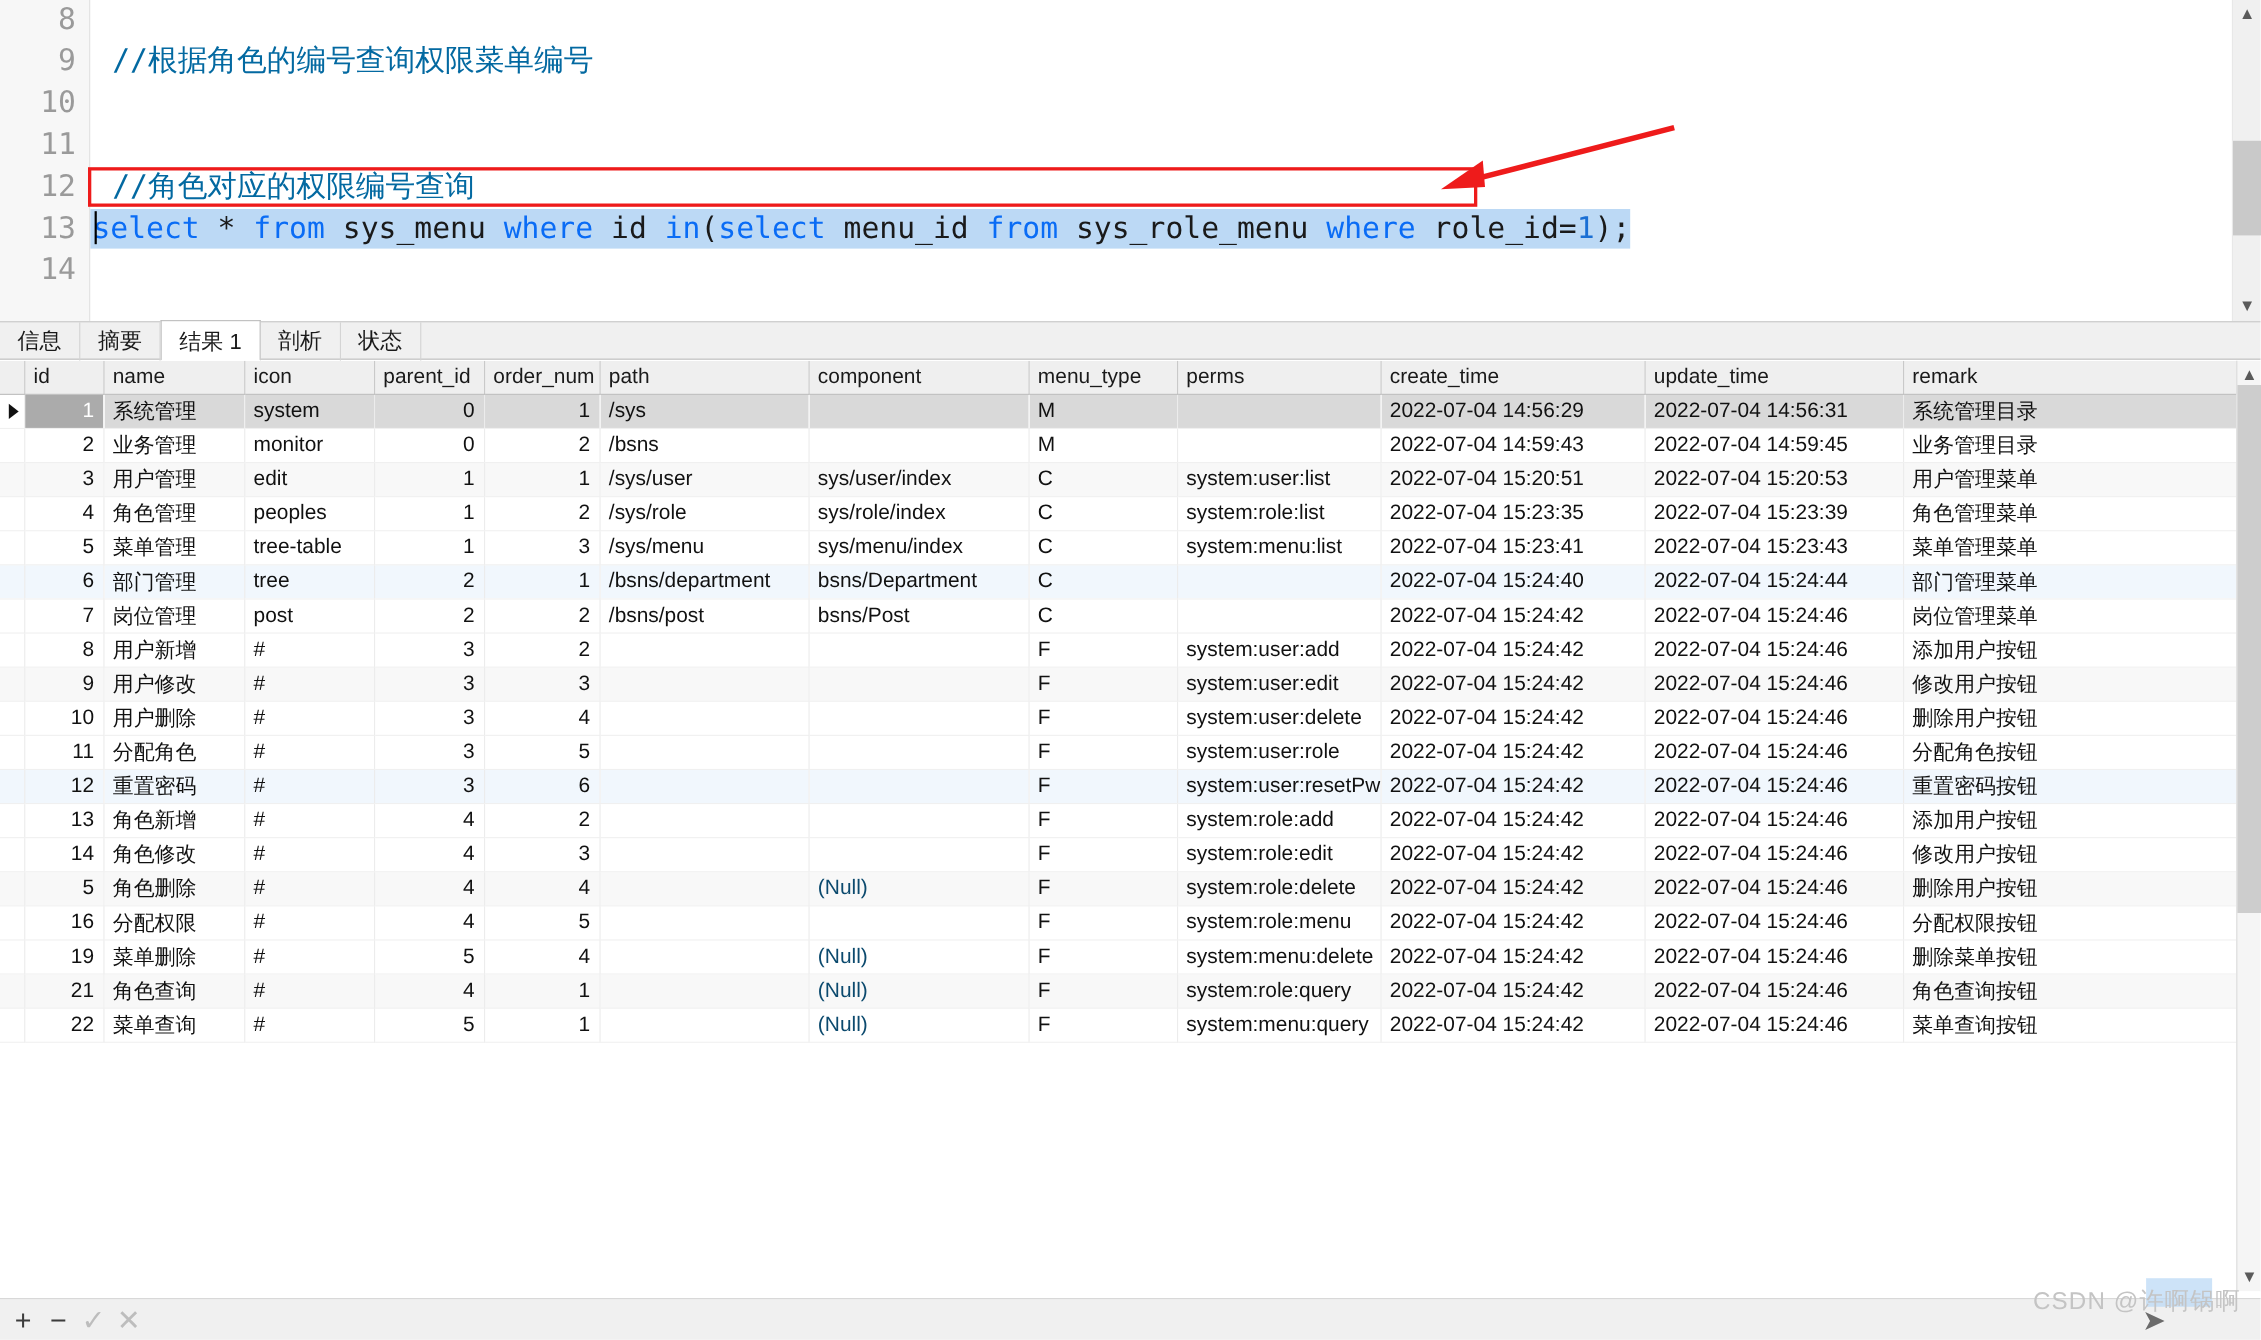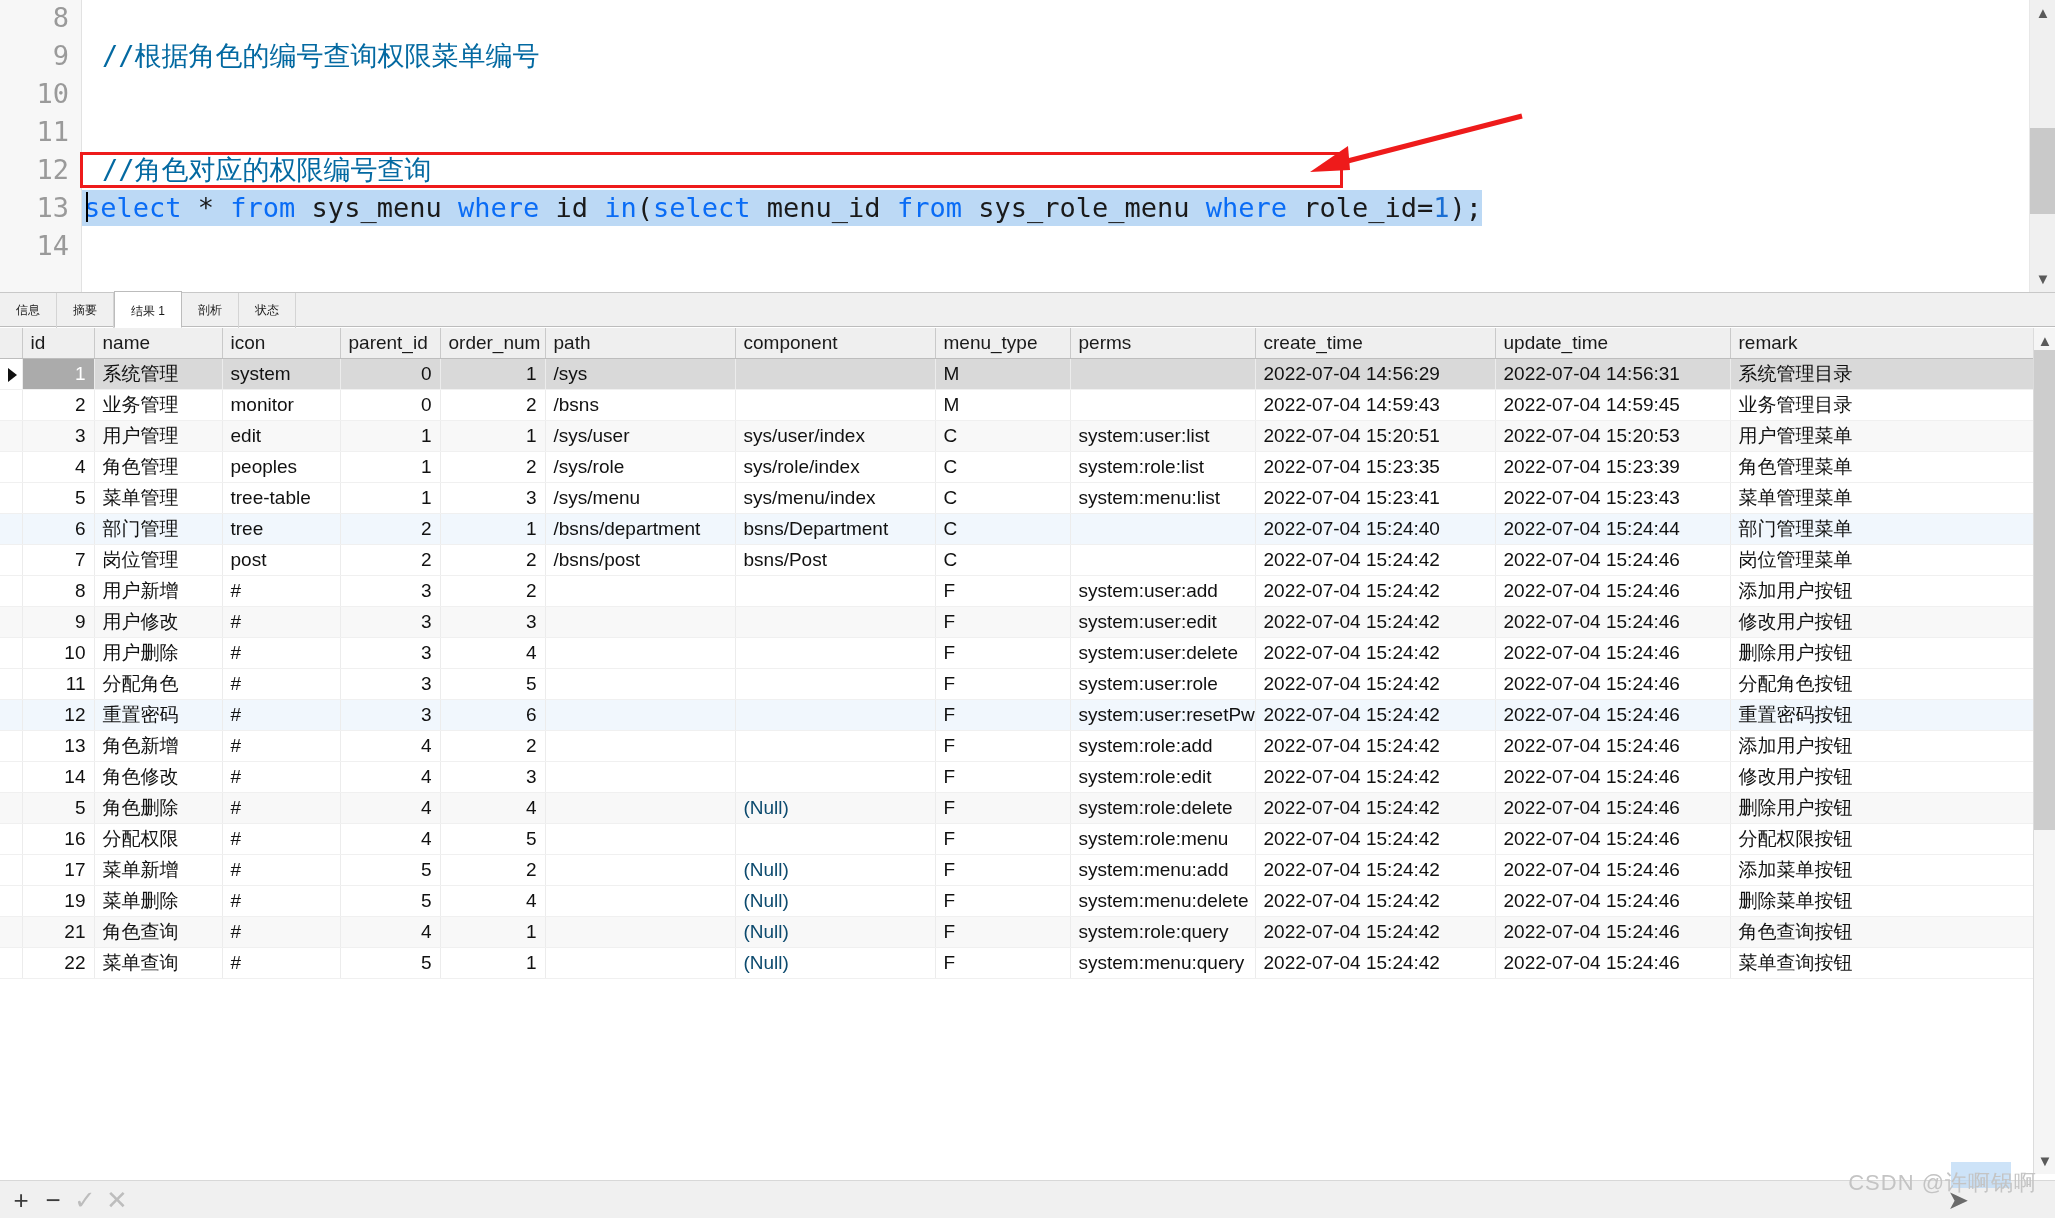--- a/index.html
+++ b/index.html
@@ -68,21 +68,21 @@
   }
 
   
   #tab-strip {
     position: absolute; left: 0; top: 292px; width: 2055px; height: 35px;
     background: #f0f0f0; border-top: 1px solid #c8c8c8;
     border-bottom: 1px solid #bcbcbc;
   }
   .tab {
     position: relative; float: left; height: 35px; line-height: 34px;
-    padding: 0 16px; font-size: 12px; color: #1a1a1a;
+    padding: 0 16px; font-size: 20px; color: #1a1a1a;
     border-right: 1px solid #d4d4d4; cursor: default;
   }
   .tab.active {
     background: #ffffff; border-bottom: 1px solid #ffffff;
     margin-top: -2px; height: 37px; line-height: 38px;
     border-left: 1px solid #bcbcbc; border-top: 1px solid #bcbcbc;
     border-right: 1px solid #bcbcbc;
   }
 
   
@@ -475,35 +475,20 @@
           <td class=""></td>
           <td class=""></td>
           <td class="">F</td>
           <td class="">system:role:menu</td>
           <td class="">2022-07-04 15:24:42</td>
           <td class="">2022-07-04 15:24:46</td>
           <td class="">分配权限按钮</td>
         </tr>
         <tr>
           <td class="c-marker"></td>
-          <td class="num c-id">17</td>
-          <td class="">菜单新增</td>
-          <td class="">#</td>
-          <td class="num">5</td>
-          <td class="num">2</td>
-          <td class=""></td>
-          <td class="null">(Null)</td>
-          <td class="">F</td>
-          <td class="">system:menu:add</td>
-          <td class="">2022-07-04 15:24:42</td>
-          <td class="">2022-07-04 15:24:46</td>
-          <td class="">添加菜单按钮</td>
-        </tr>
-        <tr>
-          <td class="c-marker"></td>
           <td class="num c-id">19</td>
           <td class="">菜单删除</td>
           <td class="">#</td>
           <td class="num">5</td>
           <td class="num">4</td>
           <td class=""></td>
           <td class="null">(Null)</td>
           <td class="">F</td>
           <td class="">system:menu:delete</td>
           <td class="">2022-07-04 15:24:42</td>

